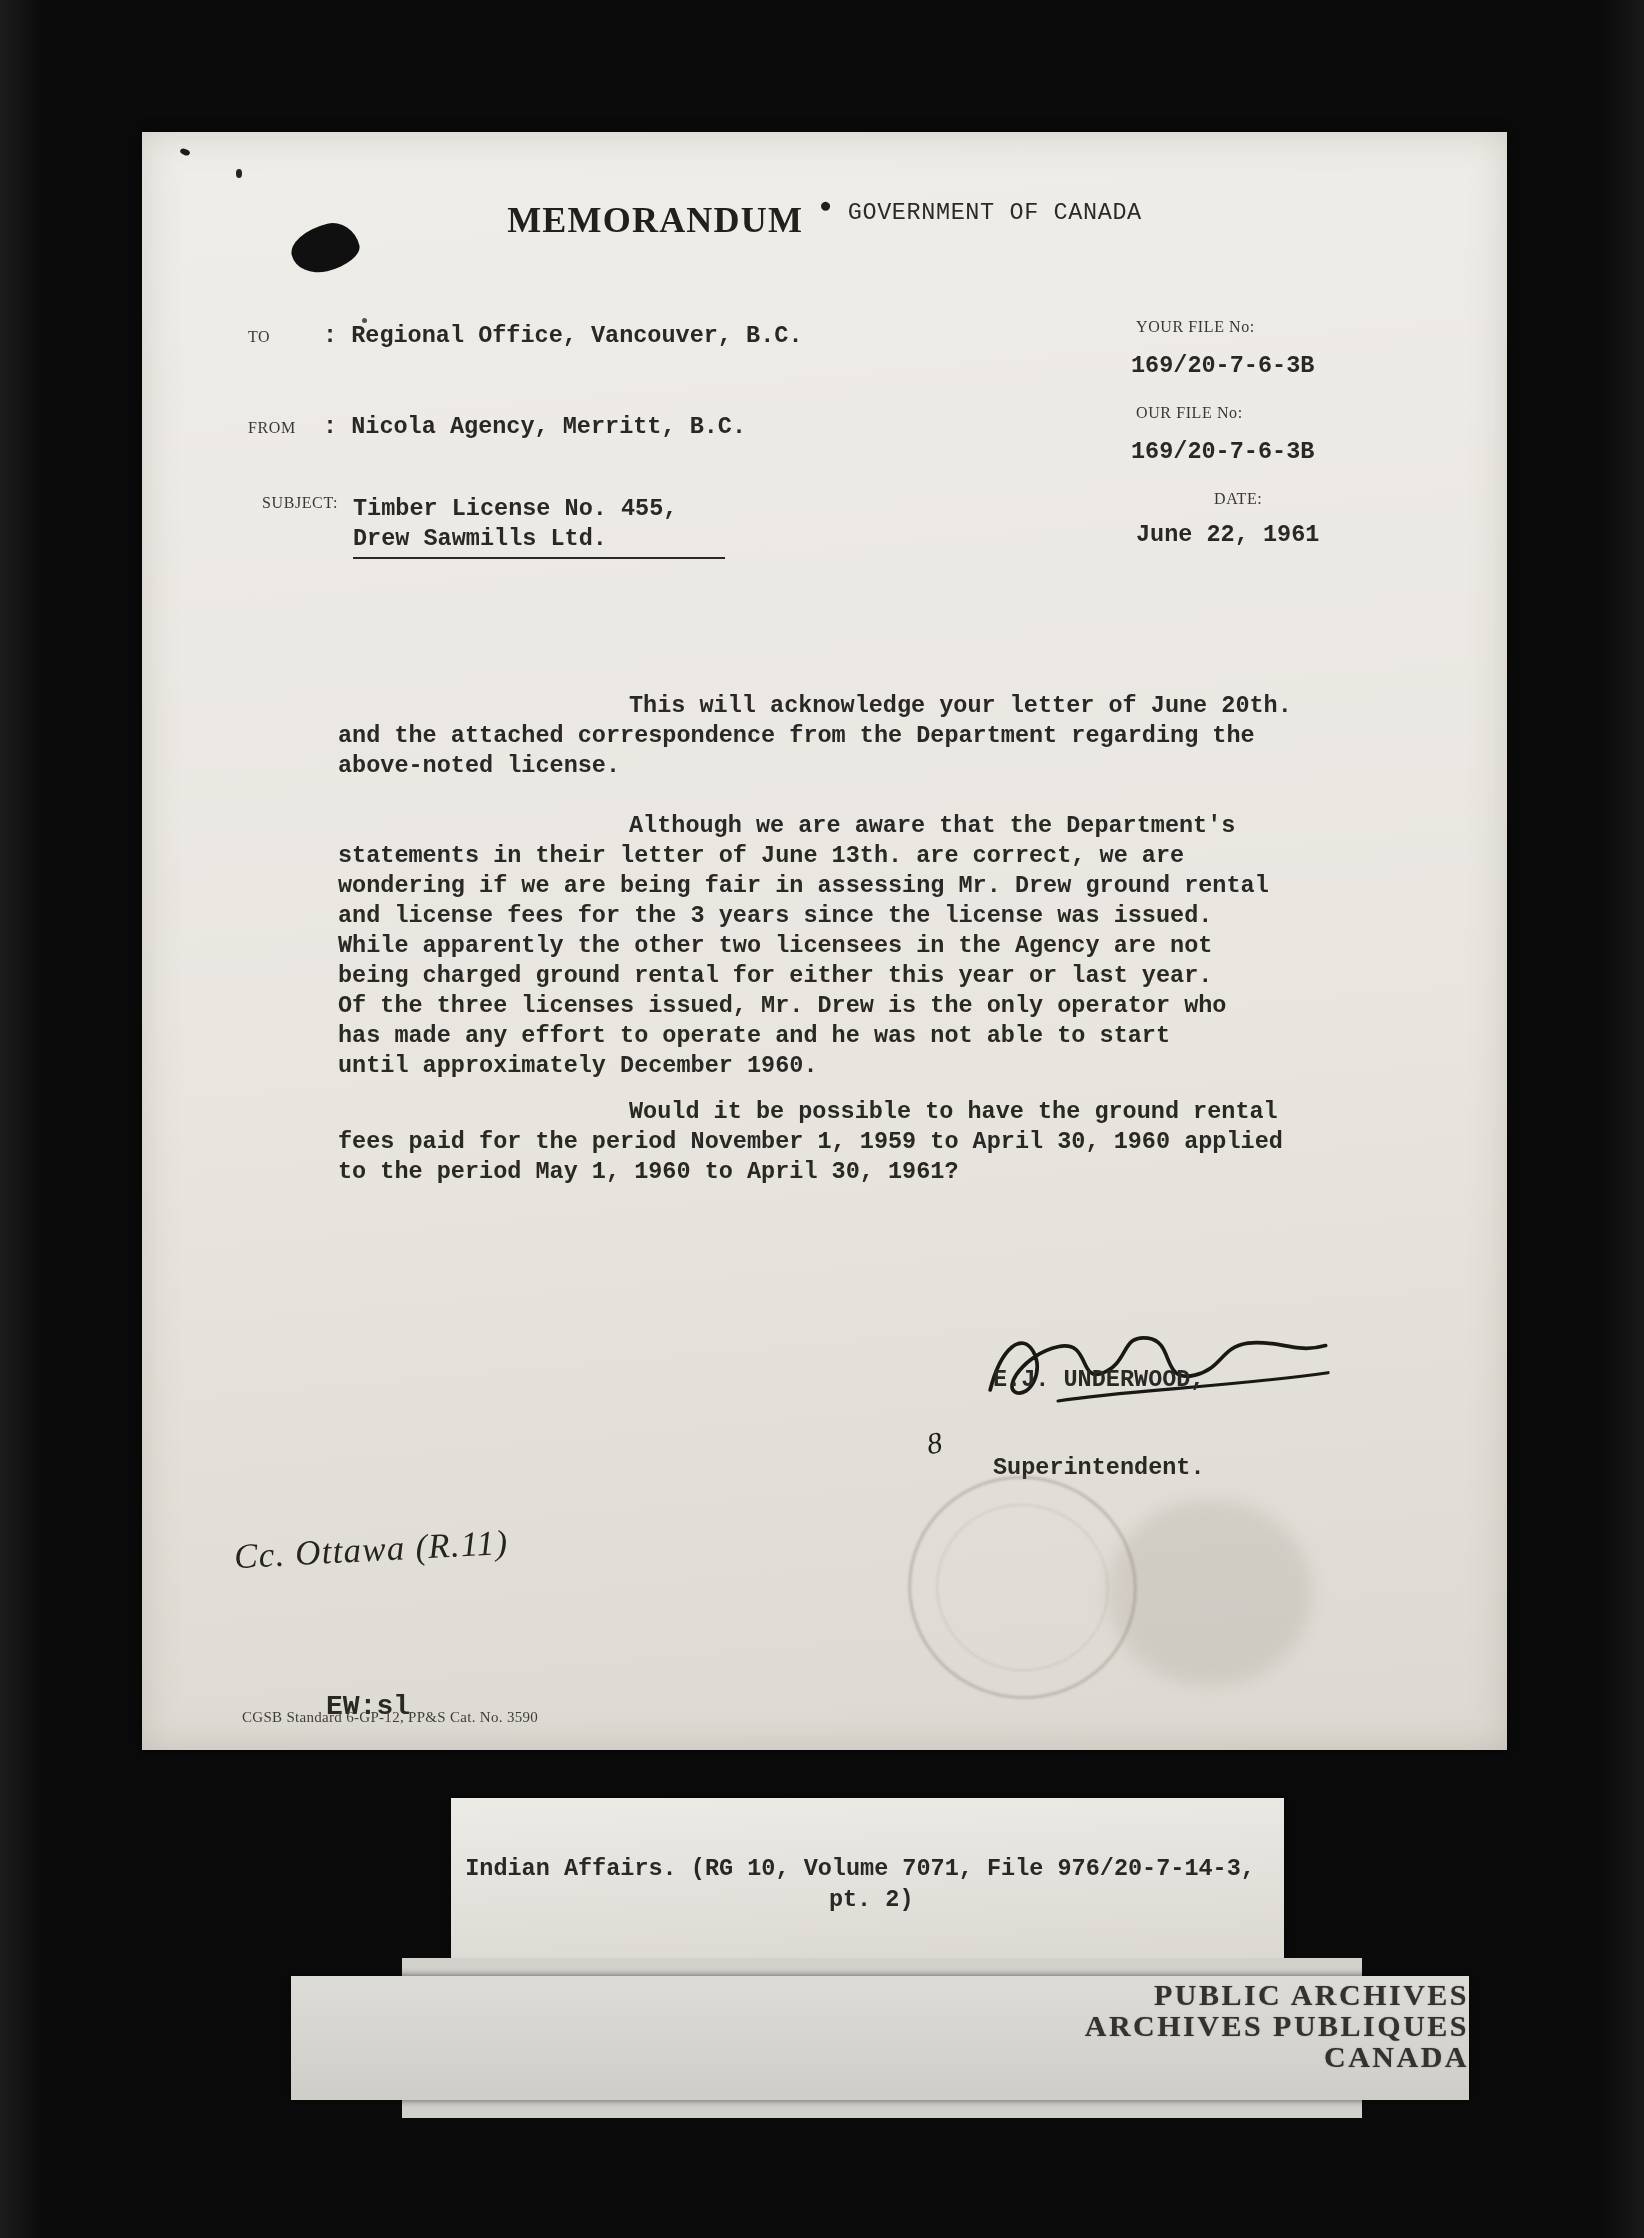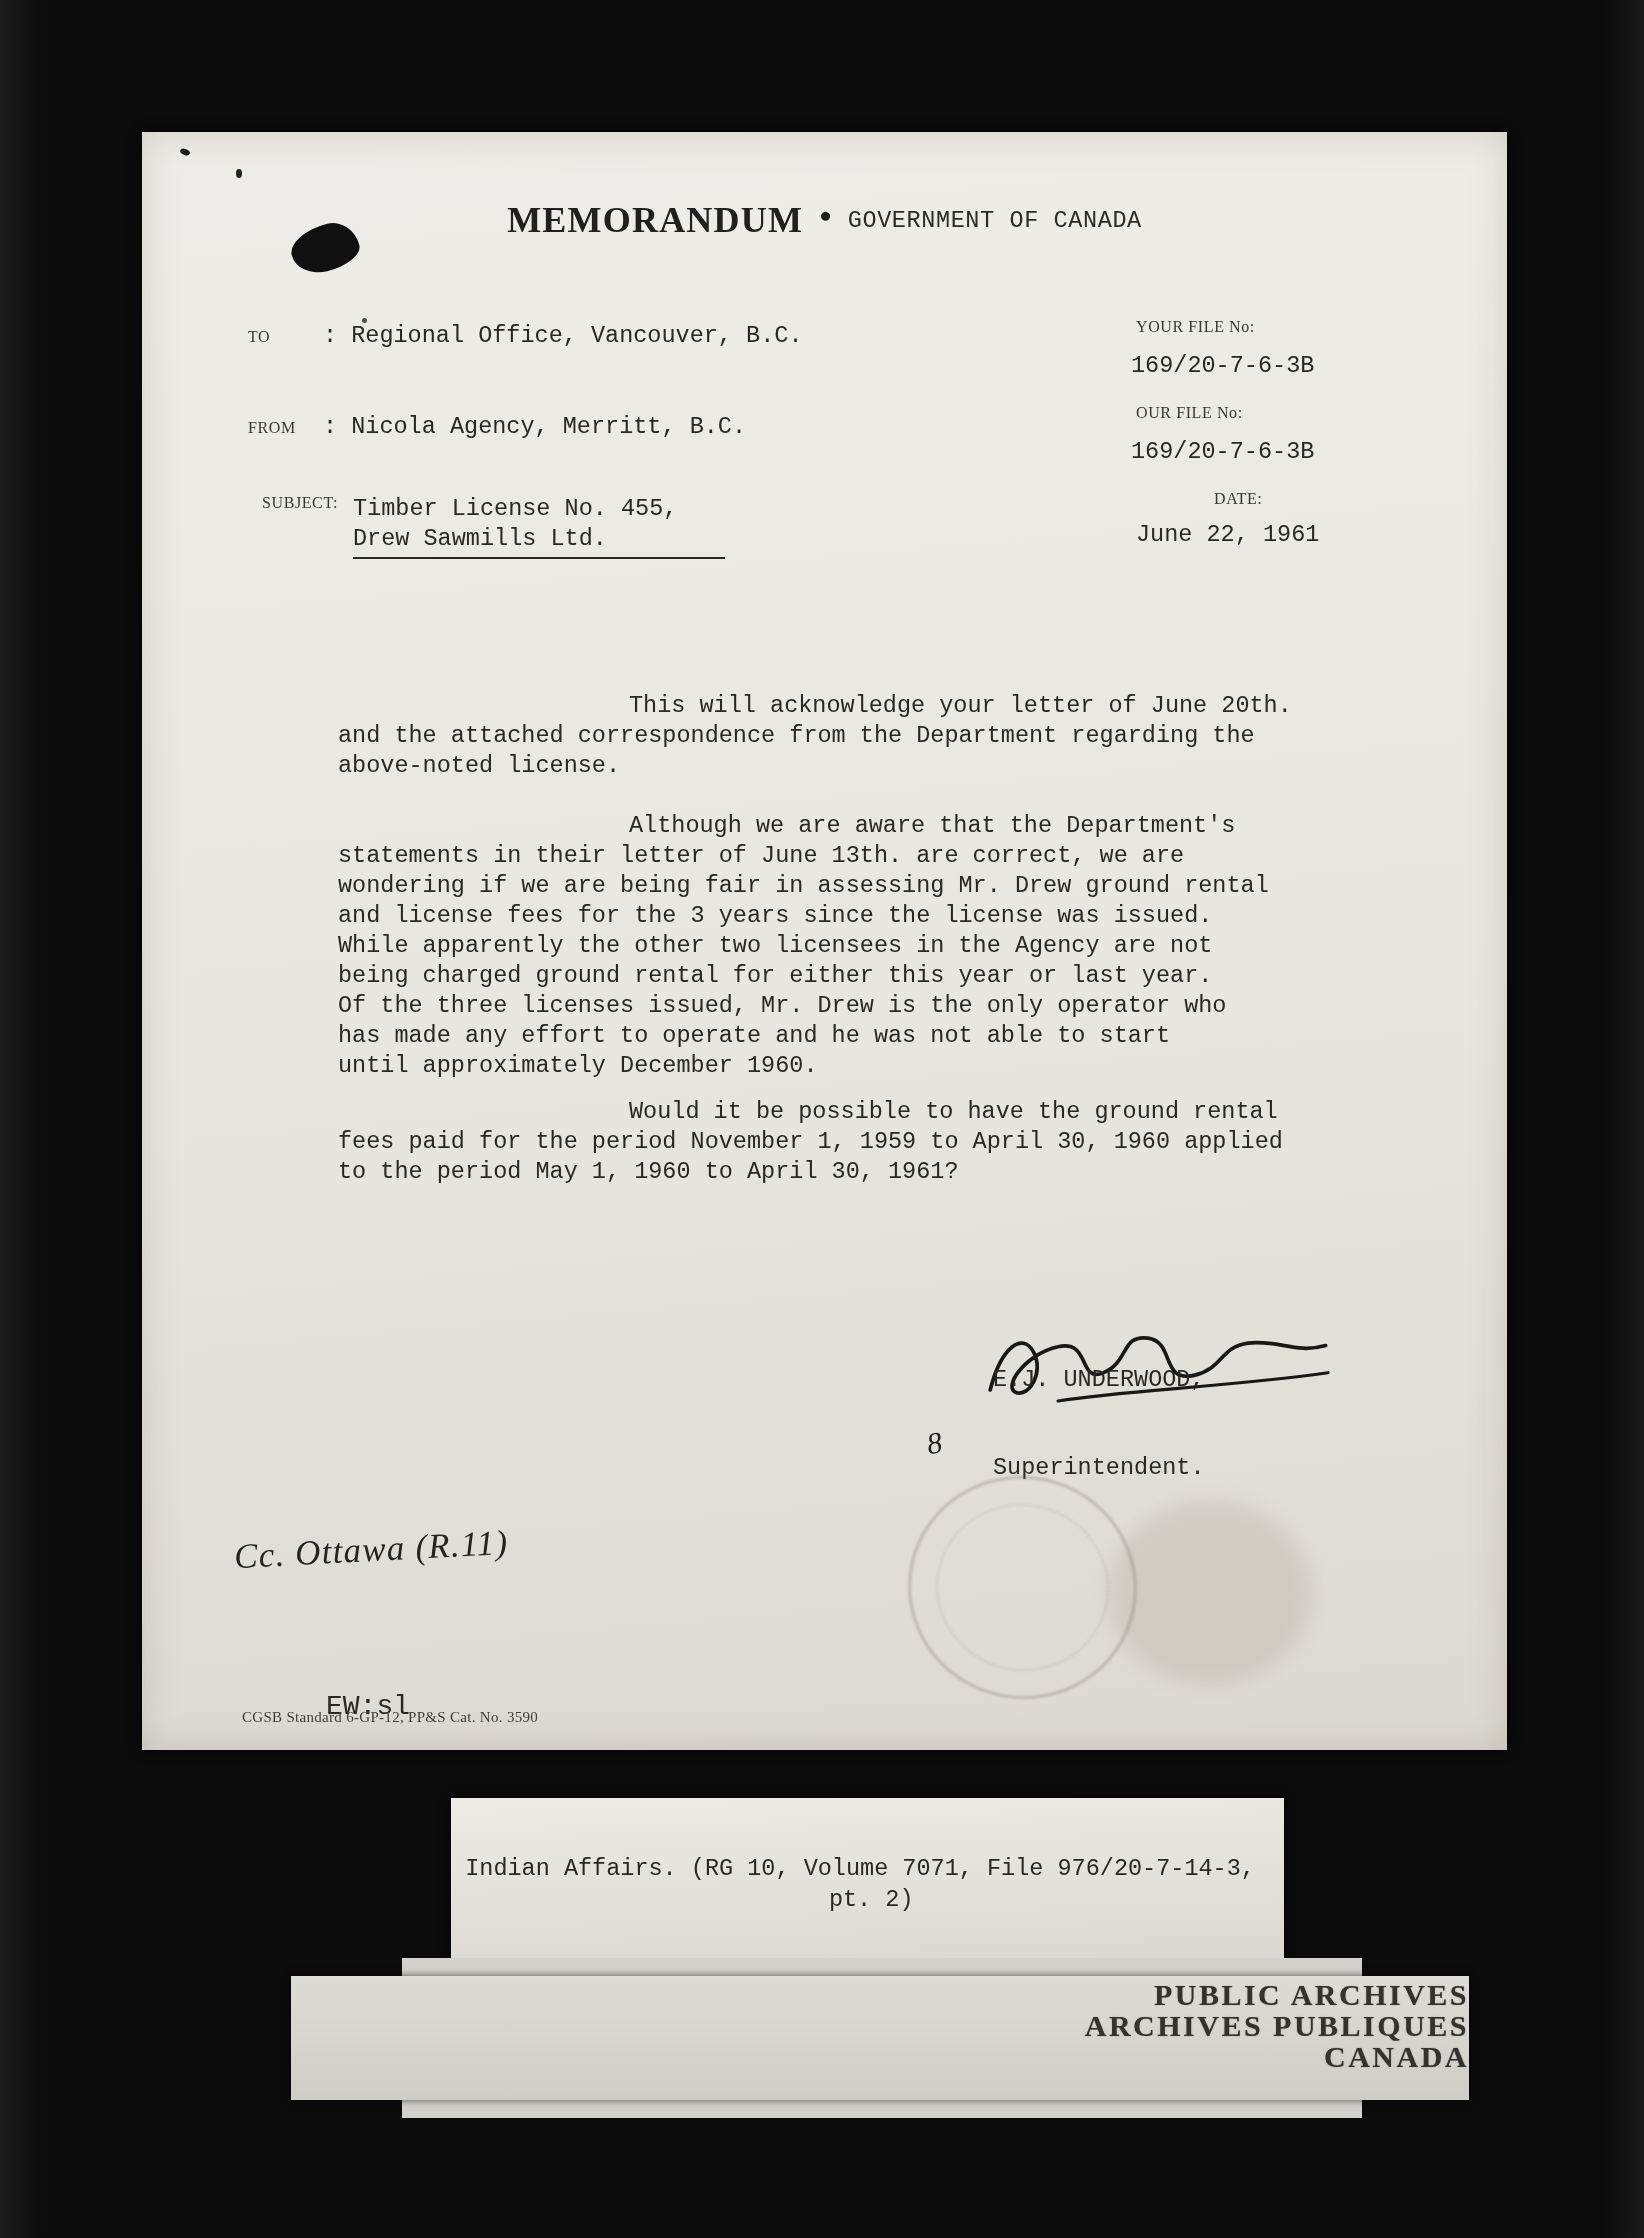--- a/index.html
+++ b/index.html
@@ -27,41 +27,41 @@
   
   .paper {
     position: absolute;
     left: 142px; top: 132px;
     width: 1365px; height: 1618px;
     background: linear-gradient(175deg, #efede9 0%, #e9e6e0 55%, #dcd9d2 100%);
     box-shadow: inset 0 0 37px rgba(120,115,100,0.25), 0 0 11px rgba(0,0,0,0.8);
   }
   .typed {
     font-family: "Liberation Mono", monospace;
-    font-weight: normal;
+    font-weight: bold;
     color: #2a2824;
     font-size: 23.5px;
     line-height: 30px;
     white-space: pre-line;
   }
   .label {
     font-family: "Liberation Serif", serif;
     font-size: 16px;
     color: #3a3834;
     letter-spacing: 0.6px;
     white-space: nowrap;
   }
 
   .memo-header {
     position: absolute;
     left: 0; top: 67px;
     width: 100%;
     display: flex;
     justify-content: center;
-    align-items: center;
+    align-items: flex-start;
     gap: 16px;
   }
   .memo-title {
     font-family: "Liberation Serif", serif;
     font-weight: bold;
     font-size: 36px;
     letter-spacing: 1.2px;
     color: #21201c;
   }
   .header-bullet {

